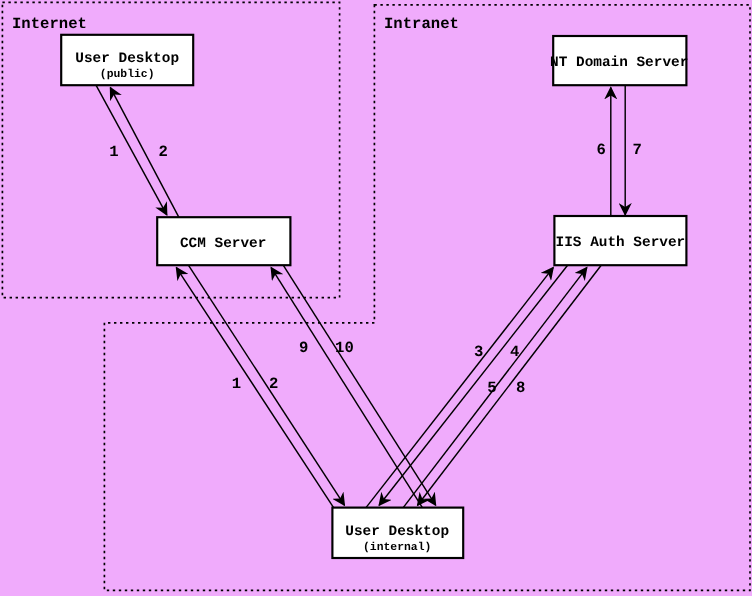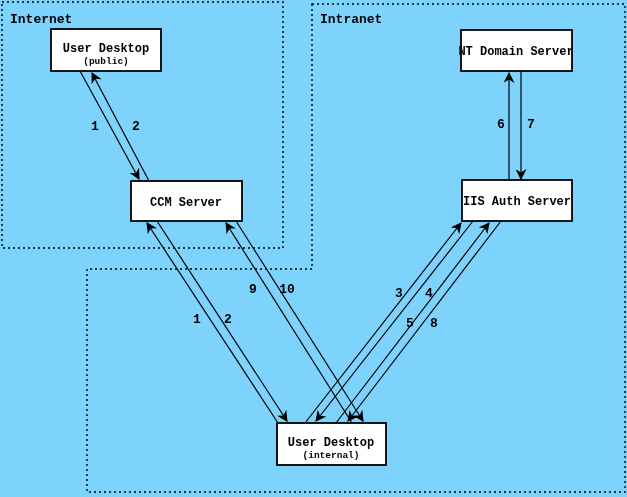--- a/index.html
+++ b/index.html
@@ -4,21 +4,21 @@
 <style>
   html, body {
     margin: 0;
     padding: 0;
     background: #ffffff;
   }
   .stage {
     position: relative;
     width: 627px;
     height: 497px;
-    background: #7dd3fc;
+    background: #f0abfc;
     overflow: hidden;
     text-decoration: underline;
   }
   svg { display: block; }
   .zone-border {
     fill: none;
     stroke: #000000;
     stroke-width: 1.4;
     stroke-dasharray: 2 3;
   }

